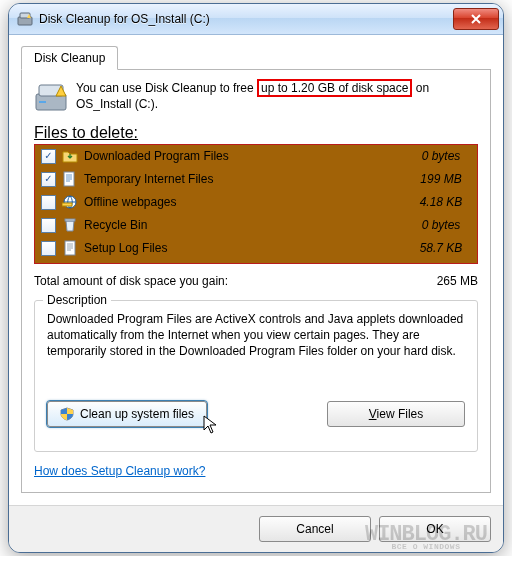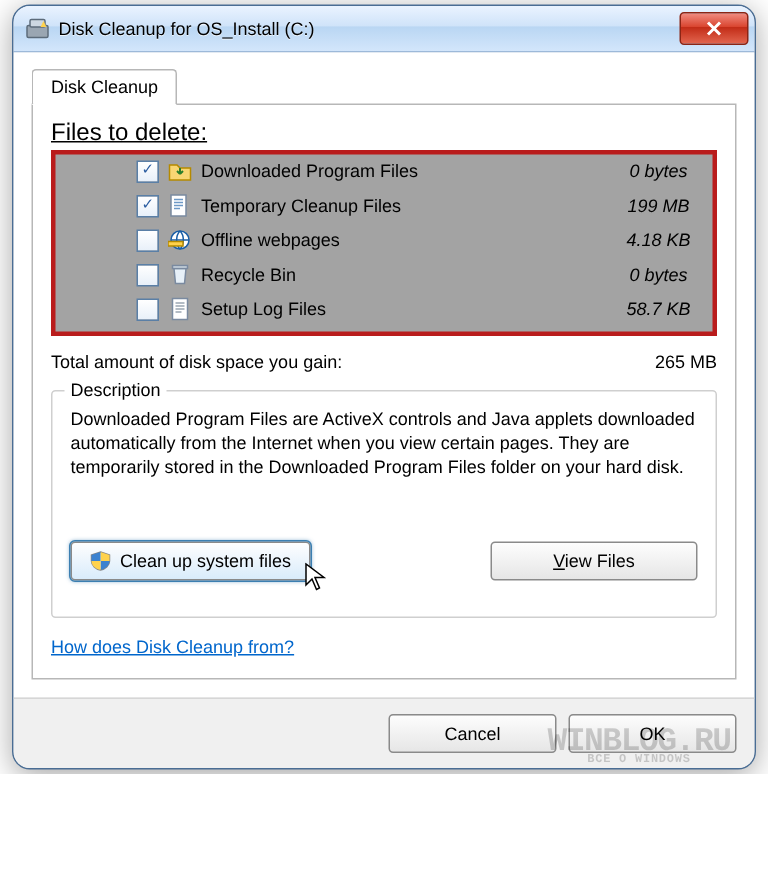--- a/index.html
+++ b/index.html
@@ -89,25 +89,24 @@
   .highlight-box {
     border: 2px solid #e80000;
     padding: 0 2px;
   }
   .files-label {
     font-size: 16px;
     margin-bottom: 2px;
     text-decoration: underline;
   }
   .list-box {
-    border: 3px solid #b91c1c;
+    border: 1px solid #b91c1c;
     height: 118px;
     overflow-y: scroll;
-    background: #a3a3a3;
-    padding-left: 48px;
+    background: #a16207;
   }
   .list-row {
     display: flex;
     align-items: center;
     gap: 6px;
     padding: 2px 6px;
     border-bottom: 1px solid transparent;
     height: 18px;
   }
   .list-row .cb {
@@ -242,20 +241,33 @@
   </div>
 
   <div class="client">
 
     <div class="tab-header">
       <div class="tab">Disk Cleanup</div>
     </div>
 
     <div class="tab-panel">
 
+      <div class="intro">
+        <div class="intro-icon">
+          <svg width="34" height="34" viewBox="0 0 34 34">
+            <rect x="2" y="14" width="30" height="16" rx="2" fill="#aab7c4" stroke="#6b7b8c"></rect>
+            <rect x="5" y="5" width="24" height="11" rx="2" fill="#dbe4ed" stroke="#6b7b8c"></rect>
+            <path d="M27 6 L22 16 L32 16 Z" fill="#ffcf3f" stroke="#b58a00"></path>
+            <rect x="5" y="21" width="7" height="2" fill="#5aa7e8"></rect>
+          </svg>
+        </div>
+        <div class="intro-text">
+          <span>You can use Disk Cleanup to free </span><span class="highlight-box">up to 1.20 GB of disk space</span><span> on OS_Install (C:).</span>
+        </div>
+      </div>
 
       <div class="files-label">Files to delete:</div>
 
       <div class="list-box">
         <div class="list-row">
           <div class="cb checked"></div>
           <div class="row-icon">
             <svg width="16" height="16" viewBox="0 0 16 16">
                 <path d="M1 4h5l2 2h7v8H1z" fill="#f8d673" stroke="#b58a00"></path>
                 <path d="M8 6v4m0 0l-2-2m2 2l2-2" stroke="#2a7d2a" stroke-width="1.3" fill="none"></path>
@@ -265,21 +277,21 @@
           <div class="row-size">0 bytes</div>
         </div>
         <div class="list-row">
           <div class="cb checked"></div>
           <div class="row-icon">
             <svg width="16" height="16" viewBox="0 0 16 16">
                 <rect x="2" y="1" width="10" height="14" fill="#fff" stroke="#7a8aa0"></rect>
                 <path d="M4 4h6M4 6h6M4 8h6M4 10h4" stroke="#6d99c6"></path>
               </svg>
           </div>
-          <div class="row-label">Temporary Cleanup Files</div>
+          <div class="row-label">Temporary Internet Files</div>
           <div class="row-size">199 MB</div>
         </div>
         <div class="list-row">
           <div class="cb"></div>
           <div class="row-icon">
             <svg width="16" height="16" viewBox="0 0 16 16">
                 <circle cx="8" cy="8" r="6" fill="#fff" stroke="#1b5fa6"></circle>
                 <path d="M2 8h12M8 2c3 3 3 9 0 12M8 2c-3 3-3 9 0 12" stroke="#1b5fa6" fill="none"></path>
                 <rect x="0" y="9" width="10" height="3" fill="#ffd24d" stroke="#b58a00"></rect>
               </svg>
@@ -336,21 +348,21 @@
             <svg class="cursor" style="left:156px; top:14px;" width="16" height="20" viewBox="0 0 16 20">
               <path d="M1 1 L1 15 L5 11 L8 18 L10 17 L7 10 L13 10 Z" fill="#fff" stroke="#000"></path>
             </svg>
           </div>
           <div class="btn">
             <span><u>V</u>iew Files</span>
           </div>
         </div>
       </div>
 
-      <a class="link">How does Disk Cleanup from?</a>
+      <a class="link">How does Setup Cleanup work?</a>
 
     </div>
   </div>
 
   <div class="footer">
     <div class="btn">
       <span>Cancel</span>
     </div>
     <div class="btn">
       <span>OK</span>

